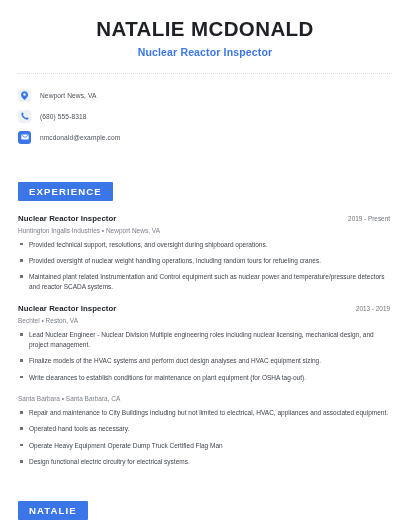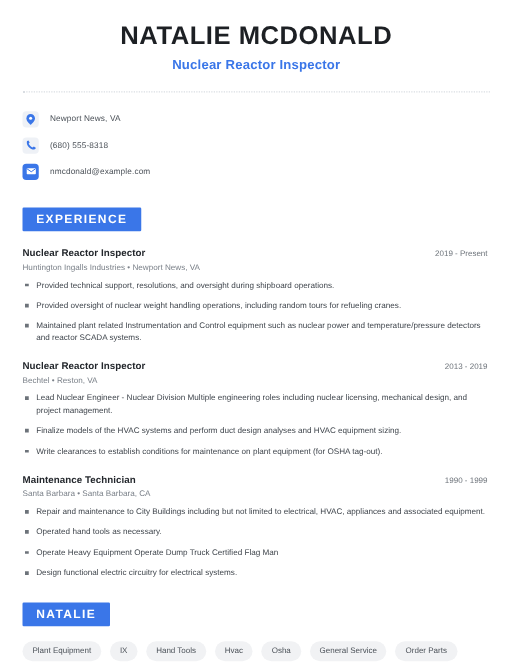--- a/index.html
+++ b/index.html
@@ -61,21 +61,21 @@
   }
   .ic.solid { background: #3a76e8; }
   .ic svg { display: block; }
   .contact-text {
     font-size: 6.6px;
     color: #4b5158;
     letter-spacing: 0.1px;
   }
 
   
-  .section { margin-top: 17px; }
+  .section { margin-top: 33px; }
   .sec-badge {
     display: inline-block;
     background: #3a76e8;
     color: #ffffff;
     font-size: 9.6px;
     font-weight: bold;
     letter-spacing: 1.1px;
     padding: 4px 11px 4px 11px;
     border-radius: 1px;
   }
@@ -202,24 +202,20 @@
       </div>
       <div class="job-sub">Bechtel  •  Reston, VA</div>
       <ul class="bullets">
         <li>Lead Nuclear Engineer - Nuclear Division Multiple engineering roles including nuclear licensing, mechanical design, and project management.</li>
         <li>Finalize models of the HVAC systems and perform duct design analyses and HVAC equipment sizing.</li>
         <li>Write clearances to establish conditions for maintenance on plant equipment (for OSHA tag-out).</li>
       </ul>
     </div>
 
     <div class="job">
-      <div class="job-head">
-        <span class="job-role">Maintenance Technician</span>
-        <span class="job-dates">1990 - 1999</span>
-      </div>
       <div class="job-sub">Santa Barbara  •  Santa Barbara, CA</div>
       <ul class="bullets">
         <li>Repair and maintenance to City Buildings including but not limited to electrical, HVAC, appliances and associated equipment.</li>
         <li>Operated hand tools as necessary.</li>
         <li>Operate Heavy Equipment Operate Dump Truck Certified Flag Man</li>
         <li>Design functional electric circuitry for electrical systems.</li>
       </ul>
     </div>
   </div>
 

